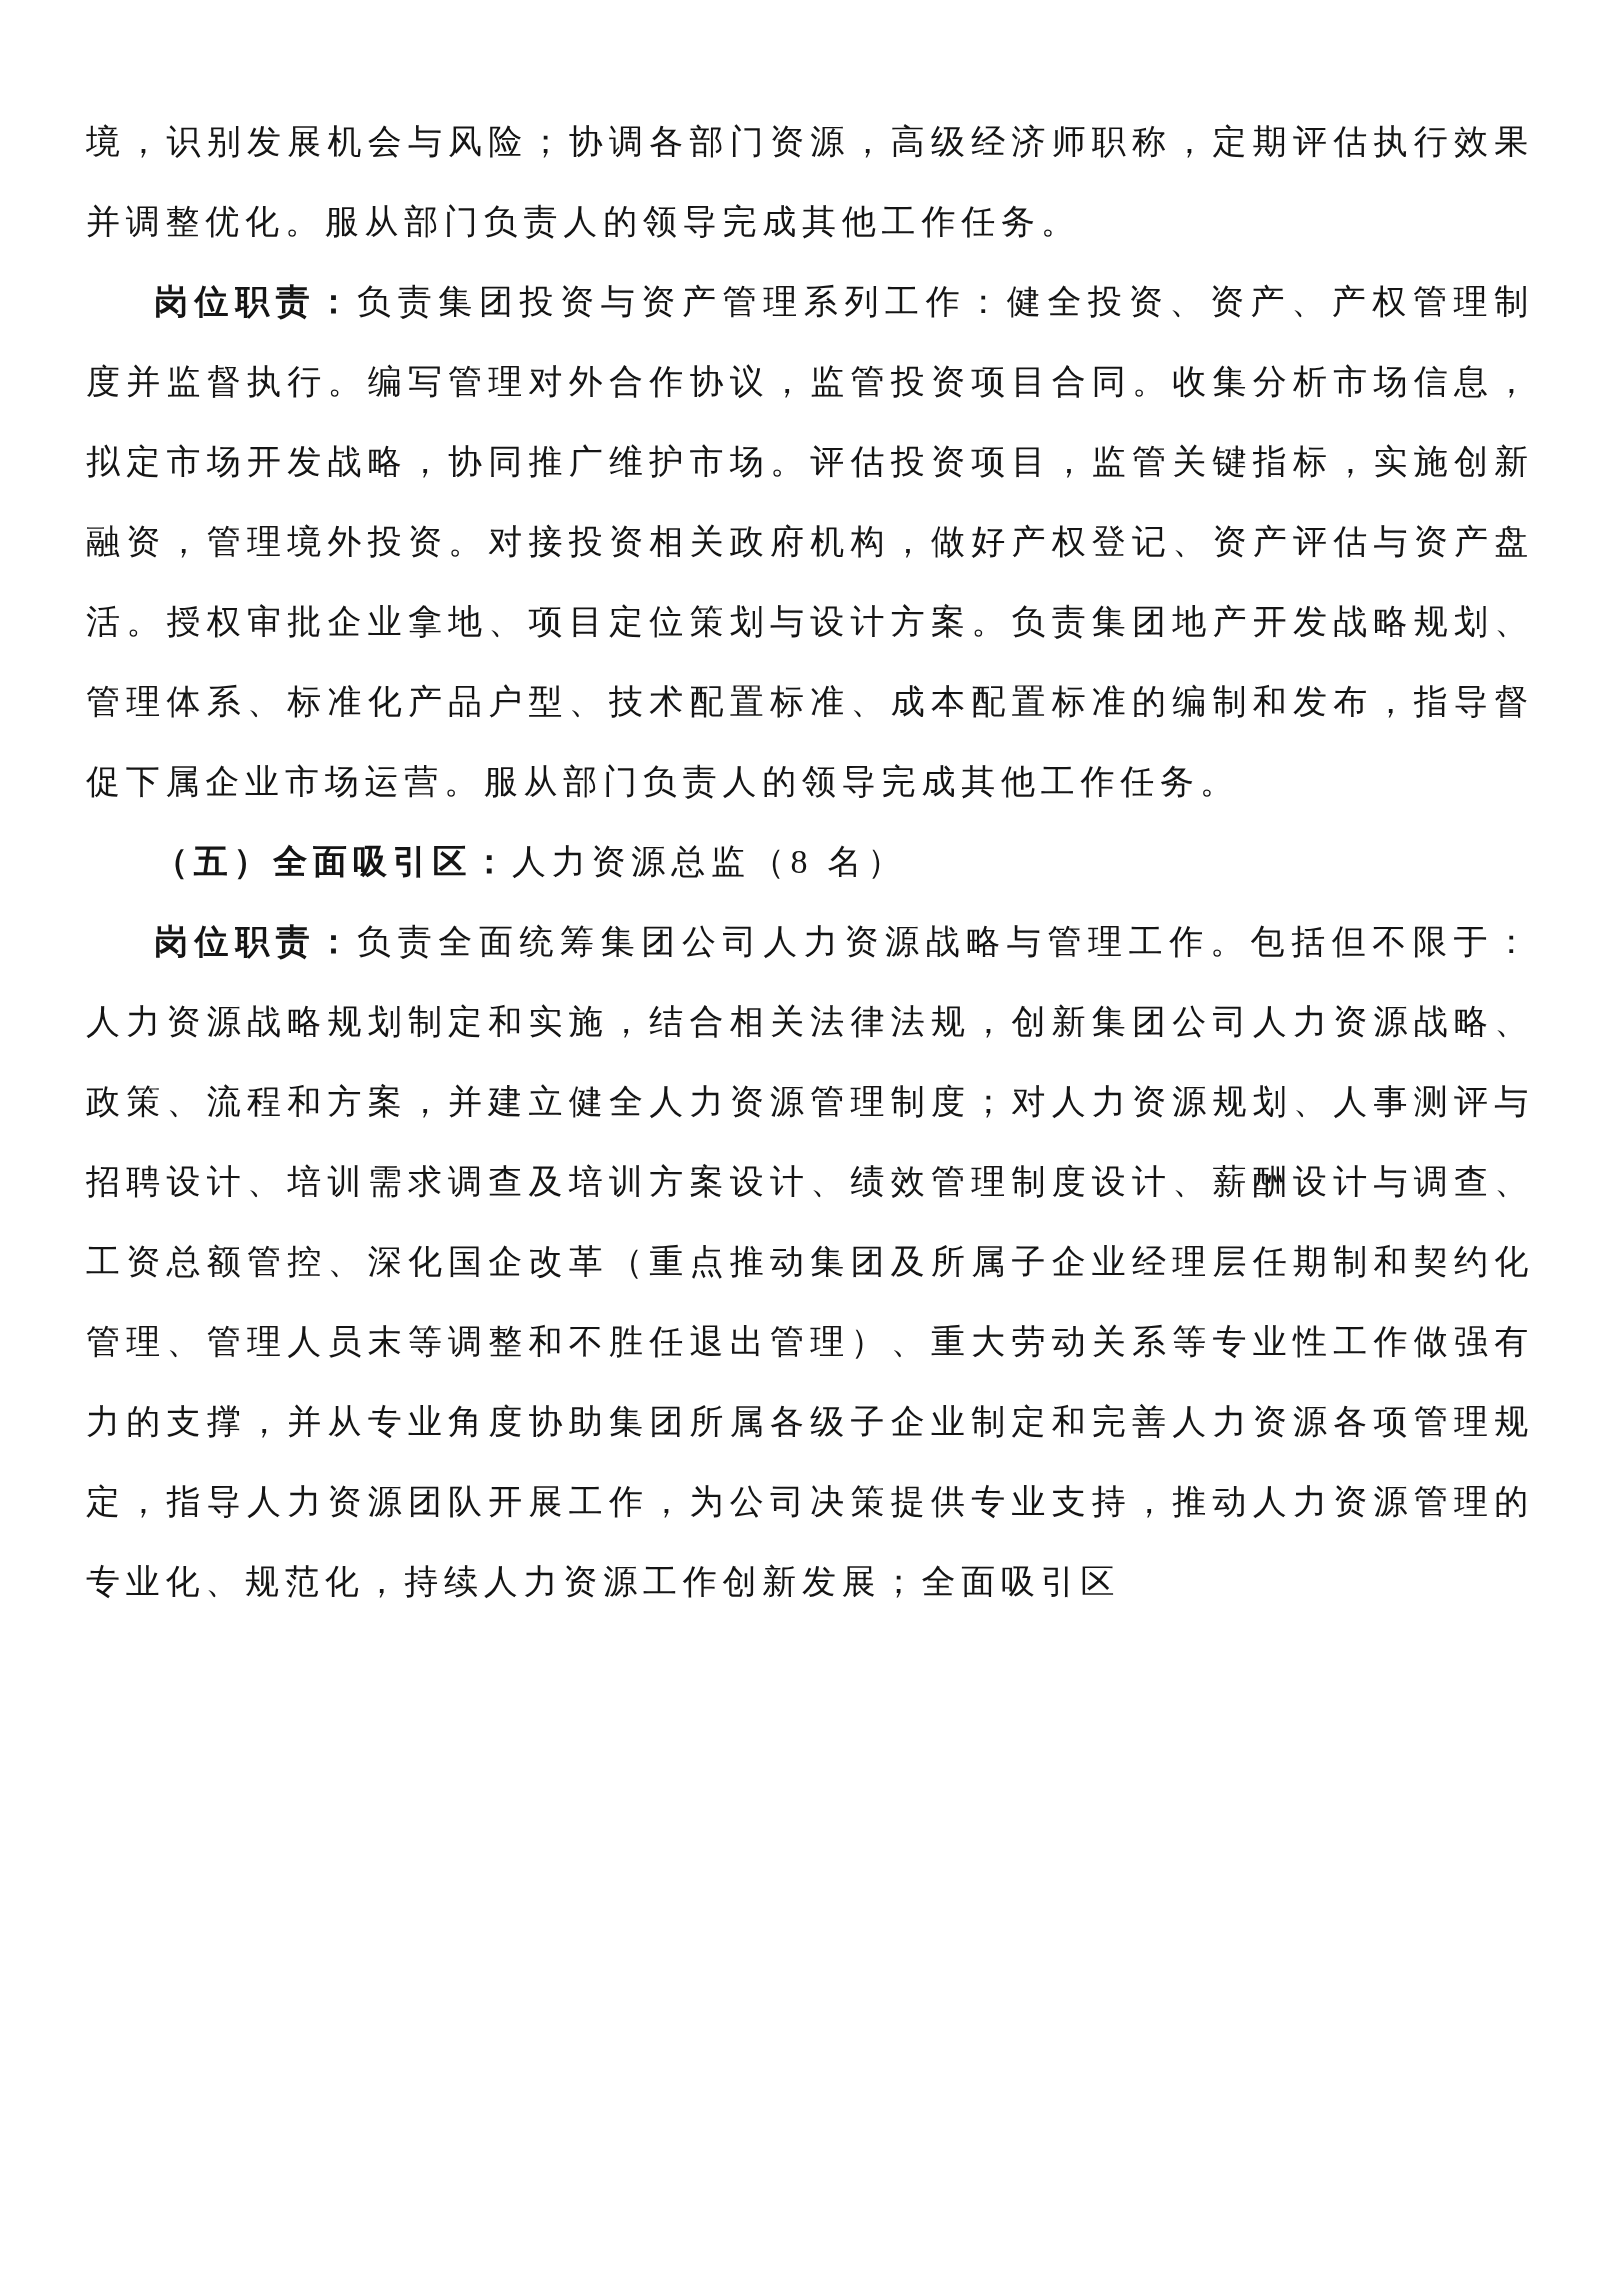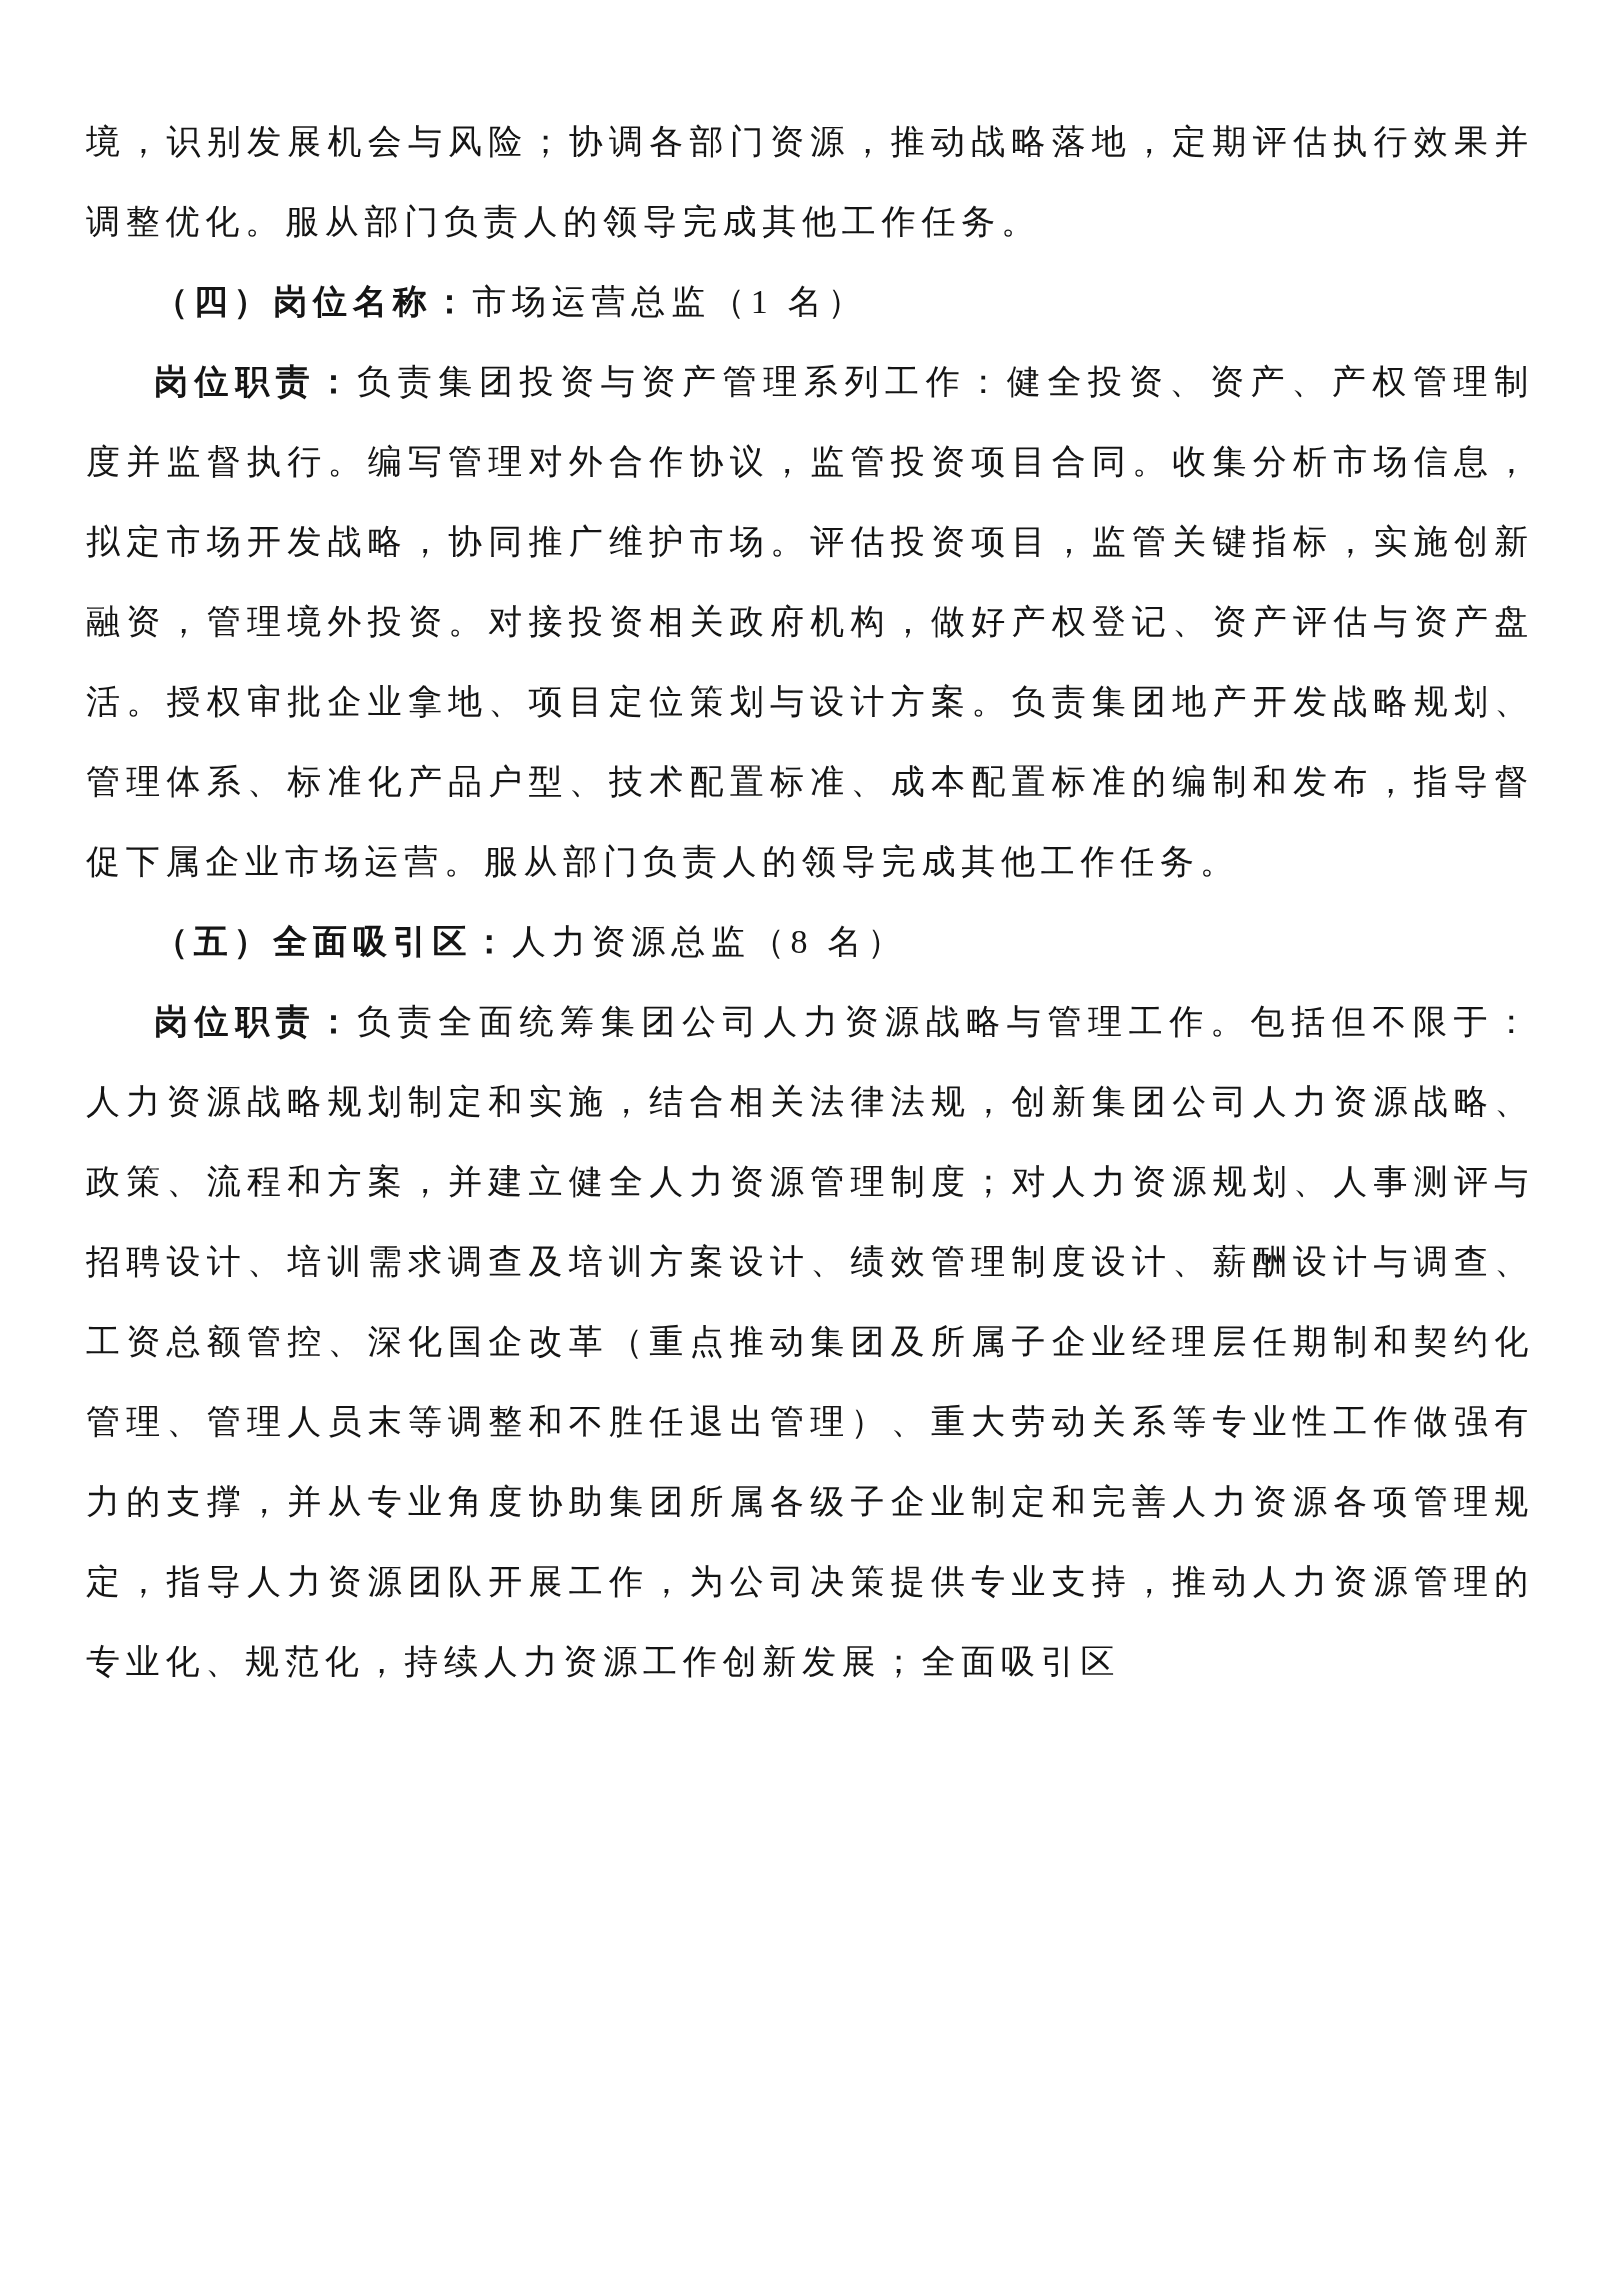--- a/index.html
+++ b/index.html
@@ -33,24 +33,23 @@
   }
   .para b {
     font-weight: bold;
   }
 </style>
 </head>
 <body>
 
 <div class="page">
 
-  <p class="para no-indent"><span>境，识别发展机会与风险；协调各部门资源，推动战略落地，定期评估执行效果并调整优化。服从部门负责人的领导完成其他工作任务。</span></p>
+  <p class="para no-indent"><span>境，识别发展机会与风险；协调各部门资源，高级经济师职称，定期评估执行效果并调整优化。服从部门负责人的领导完成其他工作任务。</span></p>
 
 
-  <p class="para"><b>（四）岗位名称：</b><span>市场运营总监（1 名）</span></p>
 
   <p class="para"><b>岗位职责：</b><span>负责集团投资与资产管理系列工作：健全投资、资产、产权管理制度并监督执行。编写管理对外合作协议，监管投资项目合同。收集分析市场信息，拟定市场开发战略，协同推广维护市场。评估投资项目，监管关键指标，实施创新融资，管理境外投资。对接投资相关政府机构，做好产权登记、资产评估与资产盘活。授权审批企业拿地、项目定位策划与设计方案。负责集团地产开发战略规划、管理体系、标准化产品户型、技术配置标准、成本配置标准的编制和发布，指导督促下属企业市场运营。服从部门负责人的领导完成其他工作任务。</span></p>
 
 
   <p class="para"><b>（五）全面吸引区：</b><span>人力资源总监（8 名）</span></p>
 
   <p class="para"><b>岗位职责：</b><span>负责全面统筹集团公司人力资源战略与管理工作。包括但不限于：人力资源战略规划制定和实施，结合相关法律法规，创新集团公司人力资源战略、政策、流程和方案，并建立健全人力资源管理制度；对人力资源规划、人事测评与招聘设计、培训需求调查及培训方案设计、绩效管理制度设计、薪酬设计与调查、工资总额管控、深化国企改革（重点推动集团及所属子企业经理层任期制和契约化管理、管理人员末等调整和不胜任退出管理）、重大劳动关系等专业性工作做强有力的支撑，并从专业角度协助集团所属各级子企业制定和完善人力资源各项管理规定，指导人力资源团队开展工作，为公司决策提供专业支持，推动人力资源管理的专业化、规范化，持续人力资源工作创新发展；全面吸引区</span></p>
 
 </div>
 

